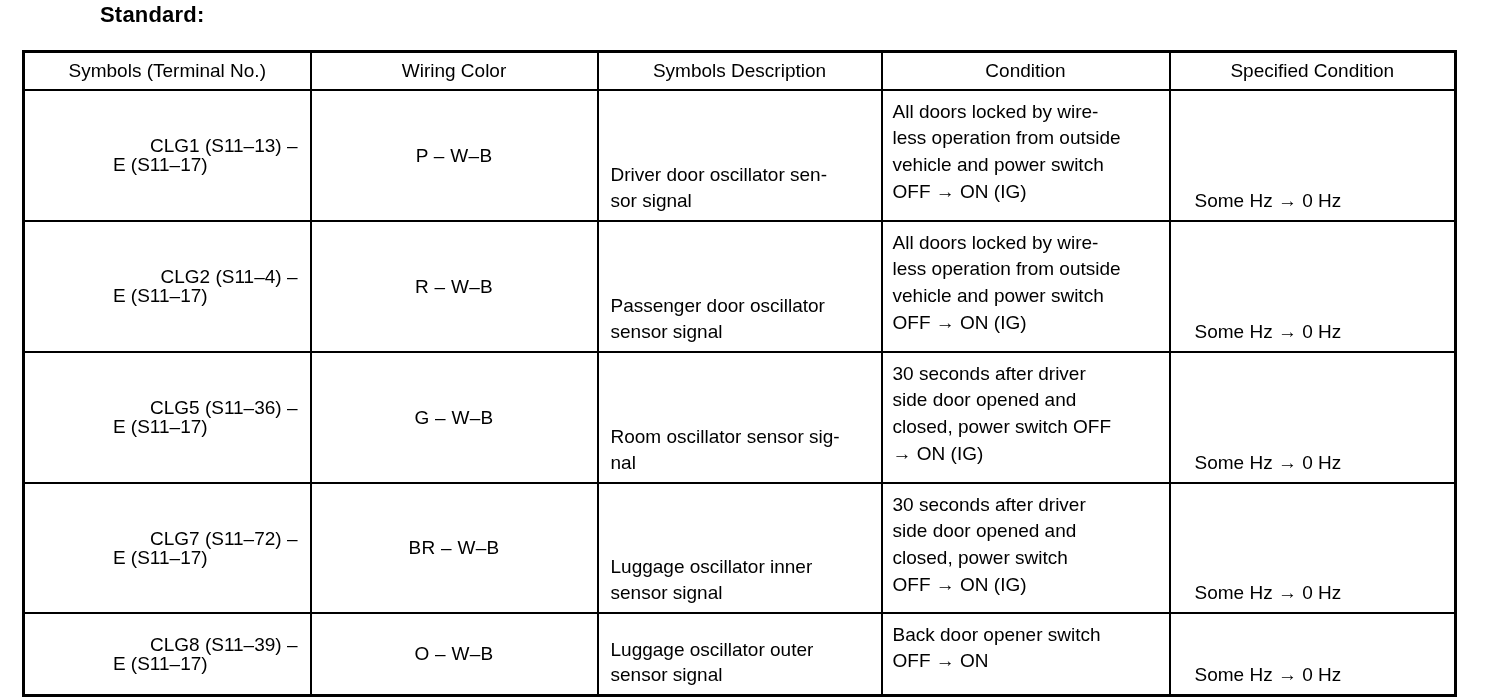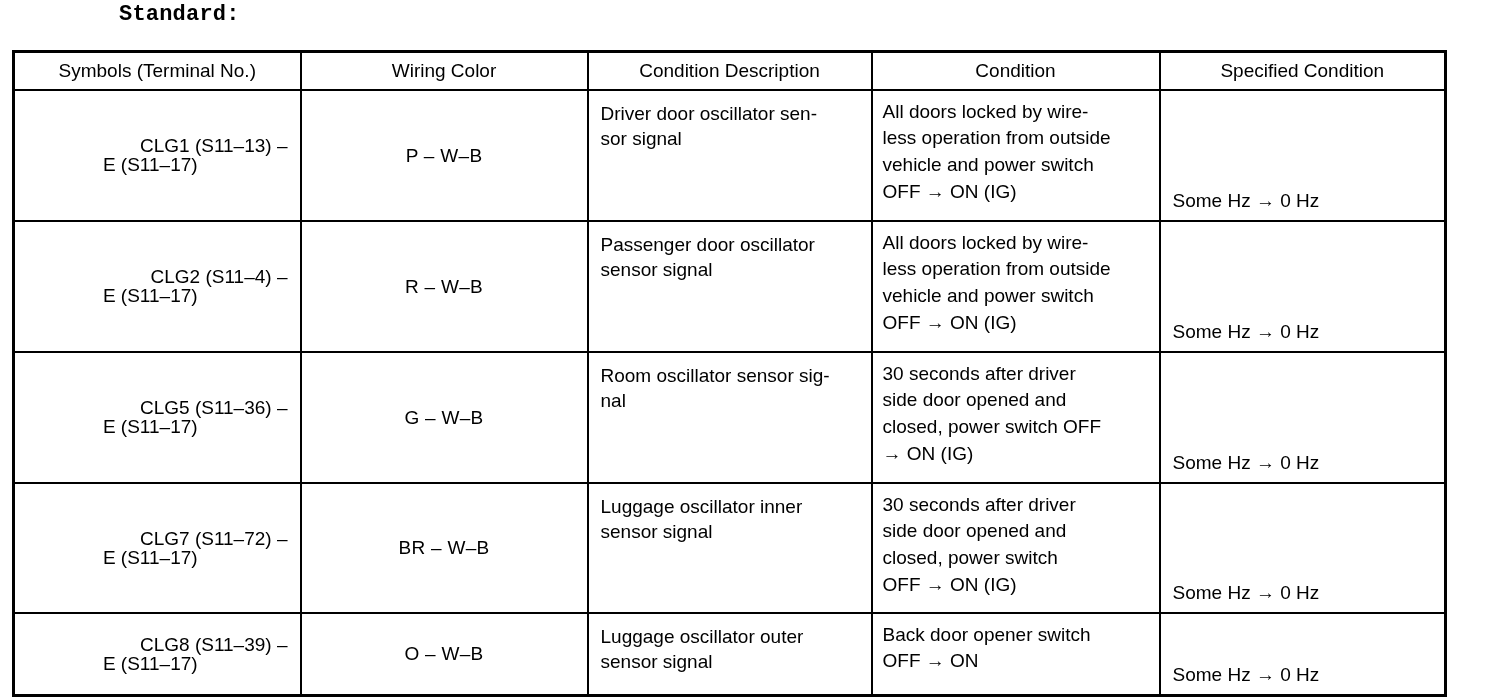--- a/index.html
+++ b/index.html
@@ -12,32 +12,31 @@
     width: 1504px;
     height: 698px;
     font-family: "Liberation Sans", sans-serif;
     color: #000000;
     overflow: hidden;
     position: relative;
   }
 
   #page-title {
     position: absolute;
-    left: 119px;
+    left: 100px;
     top: 4px;
     font-size: 22px;
     font-weight: bold;
     letter-spacing: 0.2px;
     line-height: 1;
-    font-family: Liberation Mono, monospace;
   }
 
   #spec-table {
     position: absolute;
-    left: 12px;
+    left: 22px;
     top: 50px;
     width: 1432px;
     border-collapse: collapse;
     table-layout: fixed;
     border: 3px solid #000;
   }
   #spec-table col.c0 { width: 287px; }
   #spec-table col.c1 { width: 287px; }
   #spec-table col.c2 { width: 284px; }
   #spec-table col.c3 { width: 288px; }
@@ -73,31 +72,31 @@
     display: flex;
     align-items: center;
     justify-content: center;
     height: 100%;
     padding: 6px 8px;
     letter-spacing: 0.3px;
   }
   .cell-desc {
     padding: 10px 20px 6px 12px;
     display: flex;
-    align-items: flex-start;
+    align-items: flex-end;
     height: 100%;
   }
   .cell-cond {
     padding: 8px 8px 6px 10px;
   }
   .cell-spec {
     height: 100%;
     display: flex;
     align-items: flex-end;
-    padding: 0 8px 10px 12px;
+    padding: 0 8px 10px 24px;
   }
 
   tr.r-tall td { height: 131px; }
   tr.r-tall4 td { height: 130px; }
   tr.r-short td { height: 83px; }
   .desc-wrap { line-height: 1.35; }
   .cond-wrap { line-height: 1.42; }
 </style>
 </head>
 <body>
@@ -109,21 +108,21 @@
     <col class="c0">
       <col class="c1">
       <col class="c2">
       <col class="c3">
       <col class="c4">
   </colgroup>
   <thead>
     <tr>
       <th>Symbols (Terminal No.)</th>
       <th>Wiring  Color</th>
-      <th>Condition Description</th>
+      <th>Symbols Description</th>
       <th>Condition</th>
       <th>Specified Condition</th>
     </tr>
   </thead>
   <tbody id="table-body">
       <tr class="r-tall">
         <td>
           <div class="cell-sym">
             <div class="sym-line1">CLG1 (S11–13) –</div>
             <div class="sym-line2">E (S11–17)</div>

